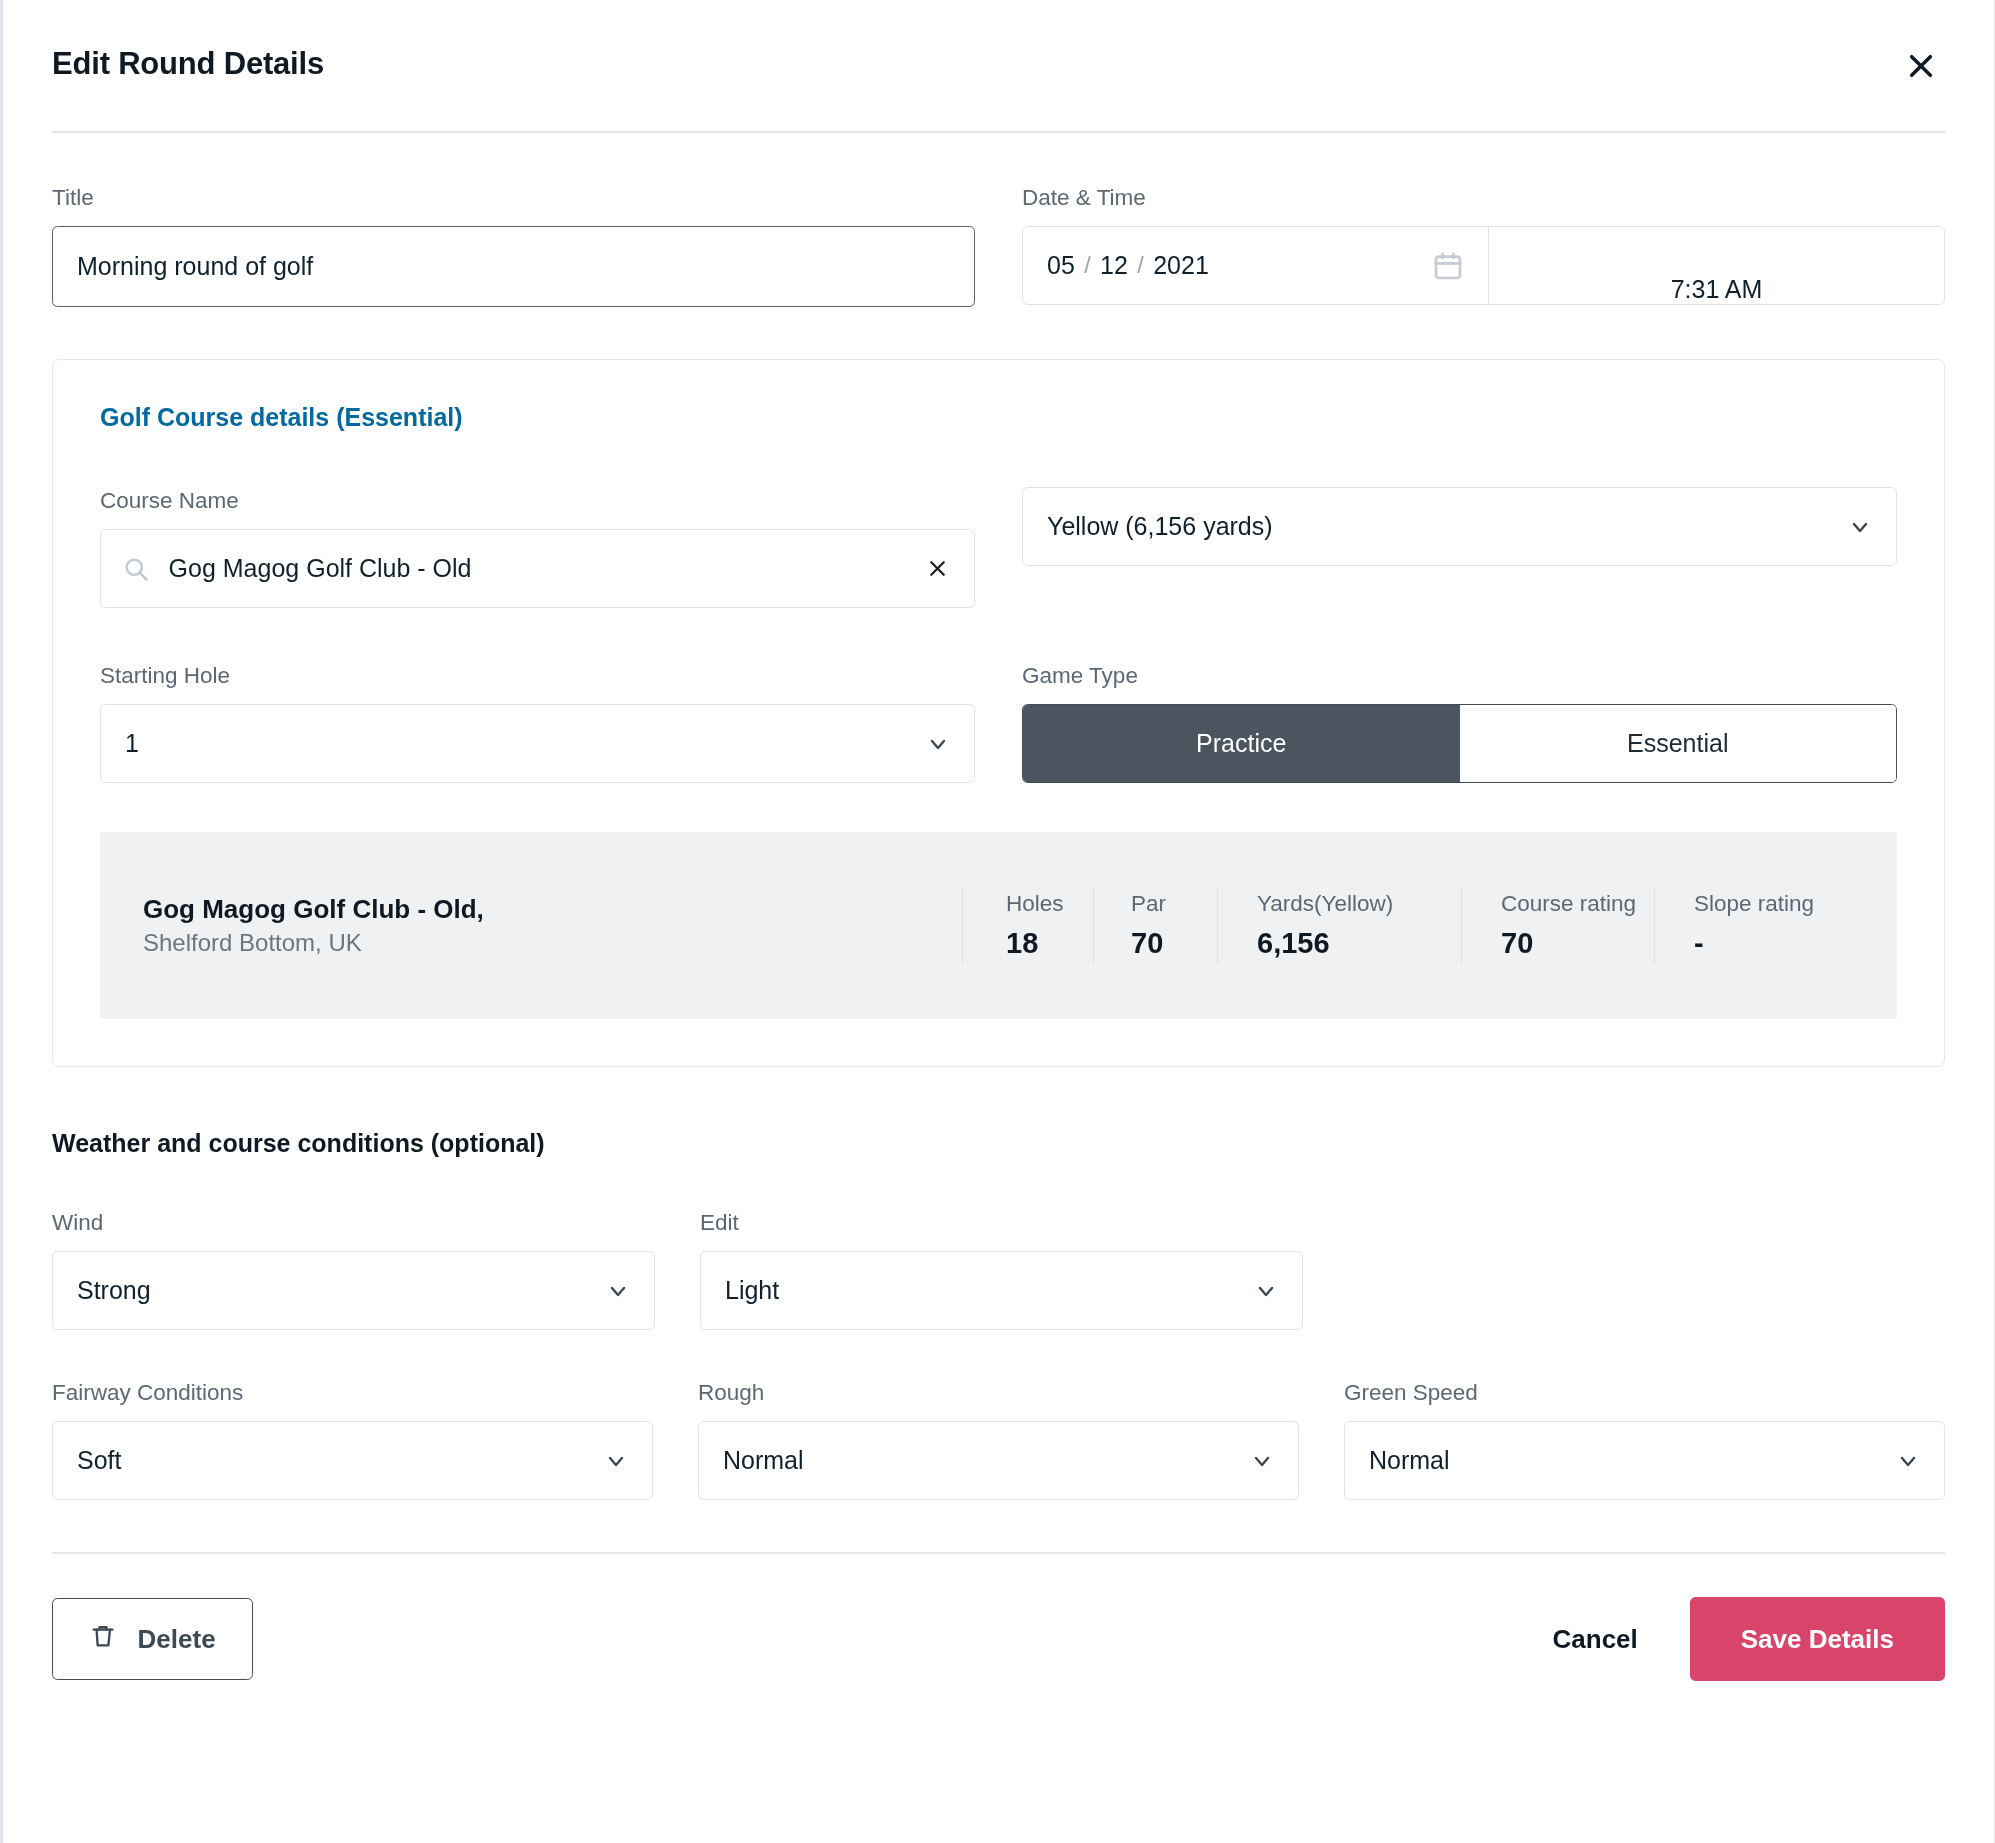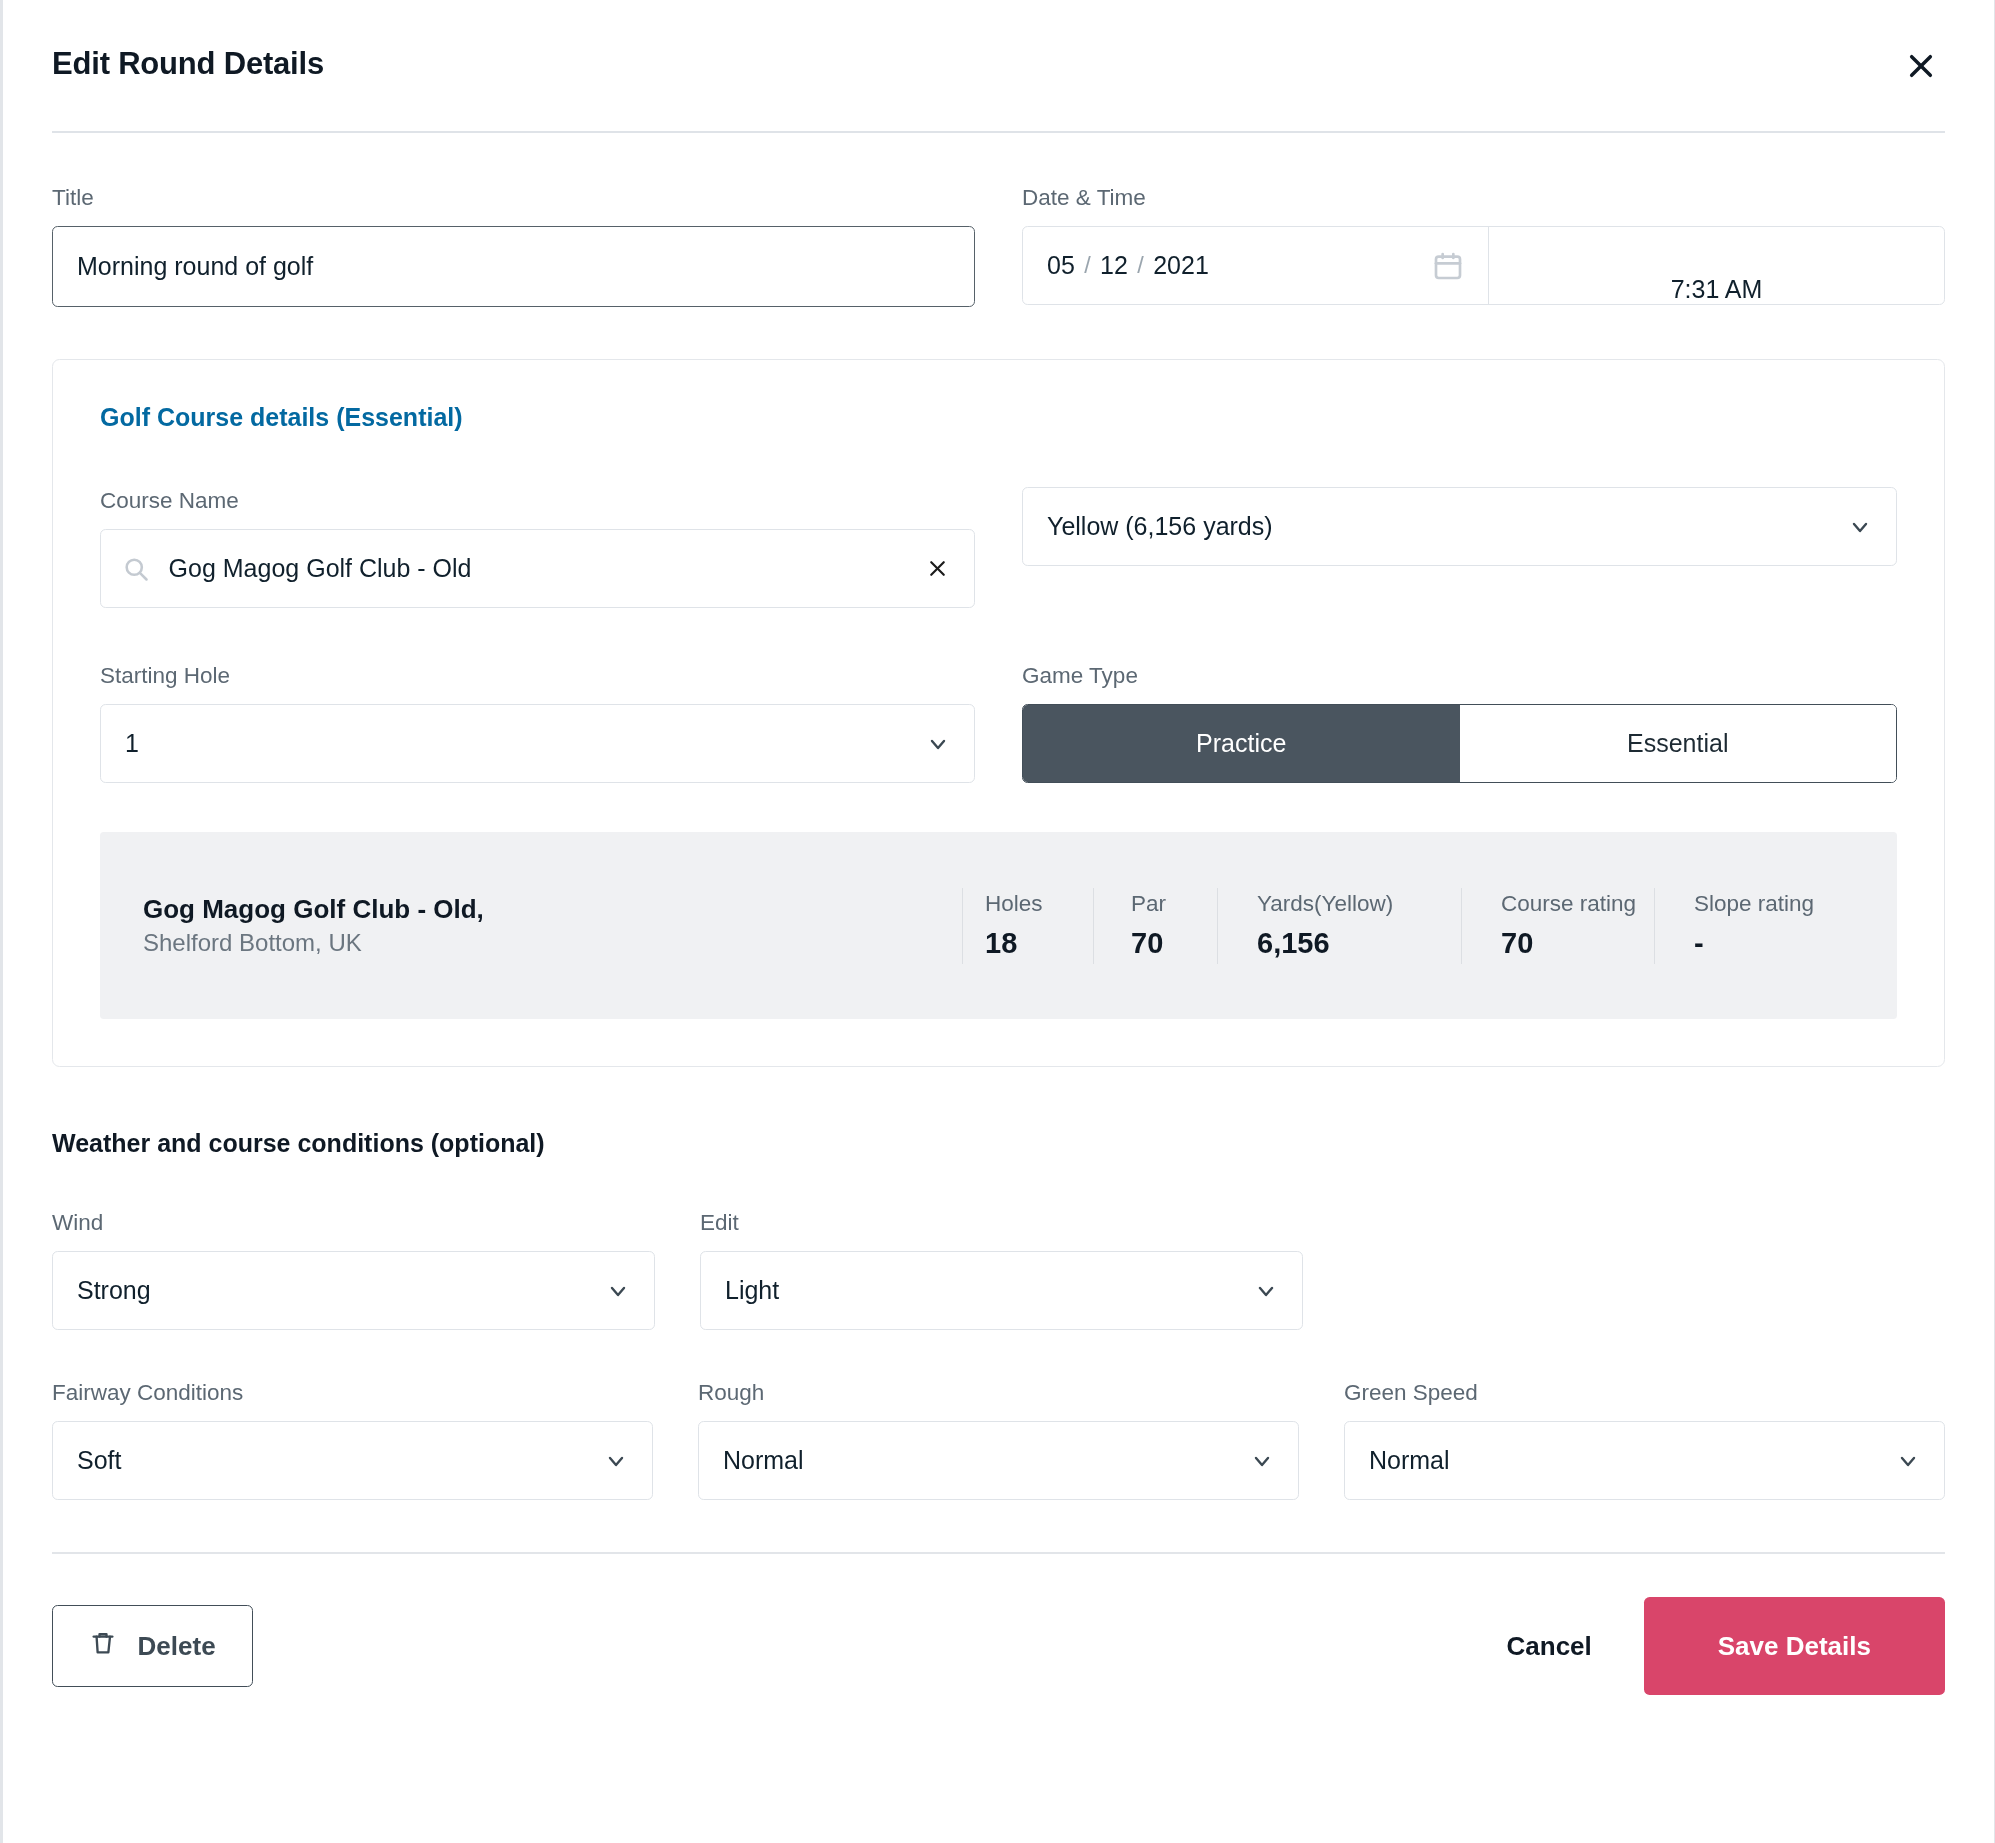--- a/index.html
+++ b/index.html
@@ -197,21 +197,21 @@
     font-size: 22.5px;
     color: #5c6873;
     line-height: 1;
   }
   .stat .v {
     font-size: 29px;
     font-weight: bold;
     color: #0f1924;
     line-height: 1;
   }
-  .stat-holes { width: 131px; padding-left: 22px; }
+  .stat-holes { width: 131px; padding-left: 43px; }
   .stat-par   { width: 124px; padding-left: 37px; }
   .stat-yards { width: 244px; padding-left: 39px; }
   .stat-cr    { width: 193px; padding-left: 39px; }
   .stat-sr    { width: 200px; padding-left: 39px; }
 
   
   .section-heading {
     font-size: 25px;
     font-weight: bold;
     color: #0f1924;
@@ -272,22 +272,22 @@
     padding: 0 52px;
     font-family: "Liberation Sans", sans-serif;
   }
   .save-btn {
     background: #d9456a;
     border: none;
     border-radius: 5.6px;
     color: #ffffff;
     font-size: 26px;
     font-weight: bold;
-    height: 98px;
-    padding: 0 74px;
+    height: 84px;
+    padding: 0 51px;
     cursor: pointer;
     font-family: "Liberation Sans", sans-serif;
   }
 </style>
 </head>
 <body>
 
 <div class="modal">
   <div class="inner">
 

